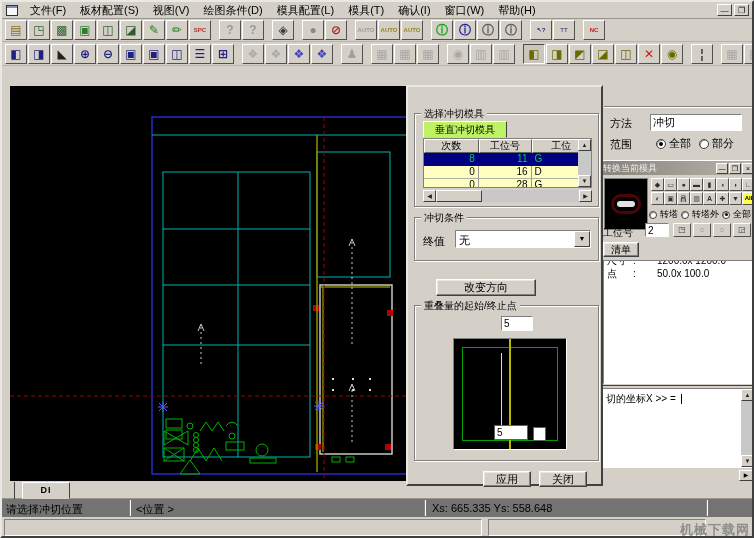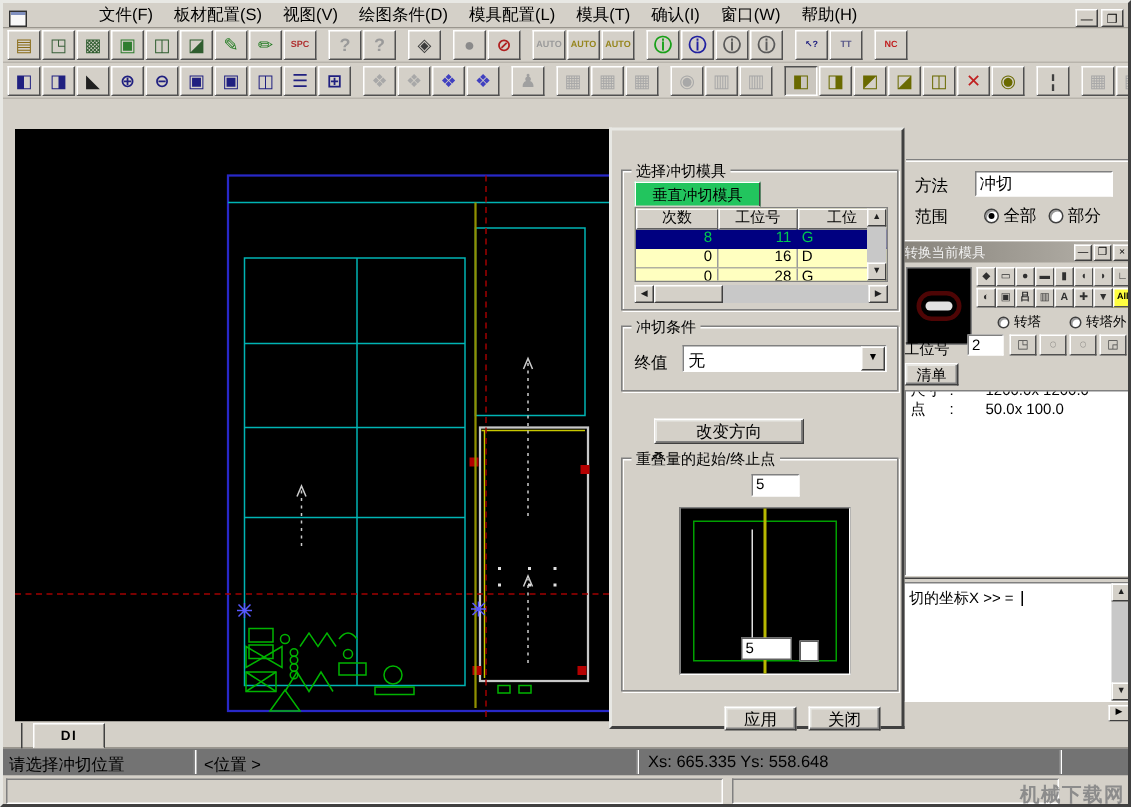--- a/index.html
+++ b/index.html
@@ -1,22 +1,22 @@
 <!DOCTYPE html>
 <html><head>
 <meta charset="utf-8">
 <style>
   *{box-sizing:border-box;margin:0;padding:0;}
   html,body{background:#808080;}
   #app{position:relative;width:754px;height:538px;background:#d4d0c8;
        font-family:"Liberation Sans","DejaVu Sans",sans-serif;font-size:11px;color:#000;
        overflow:hidden;border:2px solid;border-color:#e8e8e4 #404040 #404040 #e8e8e4;}
   
-  #menu-bar{position:absolute;left:0;top:0;width:100%;height:17px;display:flex;align-items:flex-end;
-            border-bottom:1px solid #9a968e;padding-left:2px;background:#d4d0c8;gap:36px;}
+  #menu-bar{position:absolute;left:0;top:0;width:100%;height:17px;display:flex;align-items:center;
+            border-bottom:1px solid #9a968e;padding-left:2px;background:#d4d0c8;}
   .app-icon{width:12px;height:11px;background:#f8f8f8;border:1px solid #303030;margin:0 5px 0 2px;
             box-shadow:inset 0 2px 0 #8090c0;}
   .menu-item{padding:1px 7px;white-space:nowrap;}
   .win-controls{margin-left:auto;display:flex;gap:2px;padding-right:3px;}
   .win-btn{width:15px;height:12px;font-size:8px;line-height:11px;text-align:center;background:#d4d0c8;
            border:1px solid;border-color:#fff #404040 #404040 #fff;}
   
   .toolbar{position:absolute;left:0;width:100%;display:flex;align-items:center;padding-left:3px;
            border-bottom:1px solid #b8b4ac;background:#d4d0c8;}
   #toolbar1{top:17px;height:23px;}
@@ -57,21 +57,21 @@
               border:1px solid #808080;}
   #tw-die{position:absolute;left:6px;top:15px;width:30px;height:20px;border:3px solid #4e0505;border-radius:10px;}
   #tw-pill{position:absolute;left:12px;top:22px;width:18px;height:6px;background:#e2e2e2;border-radius:3px;}
   .shape-row{position:absolute;left:50px;display:flex;}
   #shape-row1{top:17px;}#shape-row2{top:31px;}
   .shape-btn{width:13px;height:13px;background:#d4d0c8;border:1px solid;border-color:#fff #505050 #505050 #fff;
              font-size:7px;line-height:11px;text-align:center;font-weight:bold;color:#303030;}
   .shape-btn.all{background:#ffff40;font-size:6px;color:#000;}
   #tw-radios{position:absolute;left:48px;top:47px;font-size:9px;white-space:nowrap;}
   #tw-radios .radio{width:8px;height:8px;}#tw-radios .radio.sel::after{width:3px;height:3px;margin:1.5px;}
-  #tw-radios .radio-item{margin-right:3px;margin-left:16px;}
+  #tw-radios .radio-item{margin-right:3px;}
   #station-label{position:absolute;left:2px;top:65px;font-size:10px;}
   #station-input{position:absolute;left:44px;top:62px;width:24px;height:14px;font-size:10px;}
   #convert-btns{position:absolute;left:72px;top:62px;display:flex;gap:2px;}
   .cv-btn{width:18px;height:14px;background:#d4d0c8;border:1px solid;border-color:#fff #505050 #505050 #fff;
           font-size:8px;line-height:12px;text-align:center;color:#404040;}
   #list-btn{position:absolute;left:2px;top:81px;width:36px;height:15px;font-size:10px;}
   #tw-info{position:absolute;left:2px;top:99px;width:152px;height:124px;background:#fff;
            border:1px solid;border-color:#808080 #fff #fff #808080;overflow:hidden;font-size:10px;padding:0 3px;}
   .info-row{display:flex;line-height:13px;}
   .info-row.clip{margin-top:-7px;}
@@ -91,21 +91,21 @@
           border:2px solid;border-color:#e8e8e4 #404040 #404040 #e8e8e4;z-index:10;}
   #dlg-title{position:absolute;left:2px;top:2px;right:2px;height:15px;
              background:linear-gradient(90deg,#8e8a82,#c4c0b8);display:flex;align-items:center;
              padding:0 3px;font-size:10px;font-weight:bold;color:#241c14;}
   #dlg-close{margin-left:auto;width:13px;height:12px;background:#d4d0c8;border:1px solid;
              border-color:#fff #404040 #404040 #fff;font-size:9px;line-height:10px;text-align:center;
              color:#000;font-weight:bold;}
   .groupbox{position:absolute;border:1px solid #808080;box-shadow:inset 1px 1px 0 #fff,1px 1px 0 #fff;}
   .glabel{position:absolute;top:-7px;left:6px;background:#d4d0c8;padding:0 3px;font-size:10px;white-space:nowrap;}
   #grp-select{left:6px;top:26px;width:185px;height:94px;}
-  #dlg-tab{position:absolute;left:8px;top:7px;width:84px;height:17px;background:#22c55e;
+  #dlg-tab{position:absolute;left:8px;top:7px;width:84px;height:17px;background:#bef264;
            border:1px solid;border-color:#fff #404040 #d4d0c8 #fff;font-size:10px;
            display:flex;align-items:center;justify-content:center;}
   #ptable{position:absolute;left:8px;top:24px;width:169px;height:50px;border:1px solid #808080;
           background:#ffffc0;overflow:hidden;}
   #ptable-header{display:flex;}
   .th{height:14px;background:#d4d0c8;border:1px solid;border-color:#fff #606060 #606060 #fff;
       font-size:10px;text-align:center;line-height:12px;}
   .trow{display:flex;background:#ffffc0;}
   .trow.sel{background:#000080;color:#00c850;}
   .td{height:13px;font-size:10px;line-height:12px;border-right:1px solid #9a9a9a;border-bottom:1px solid #b0b0a0;}

